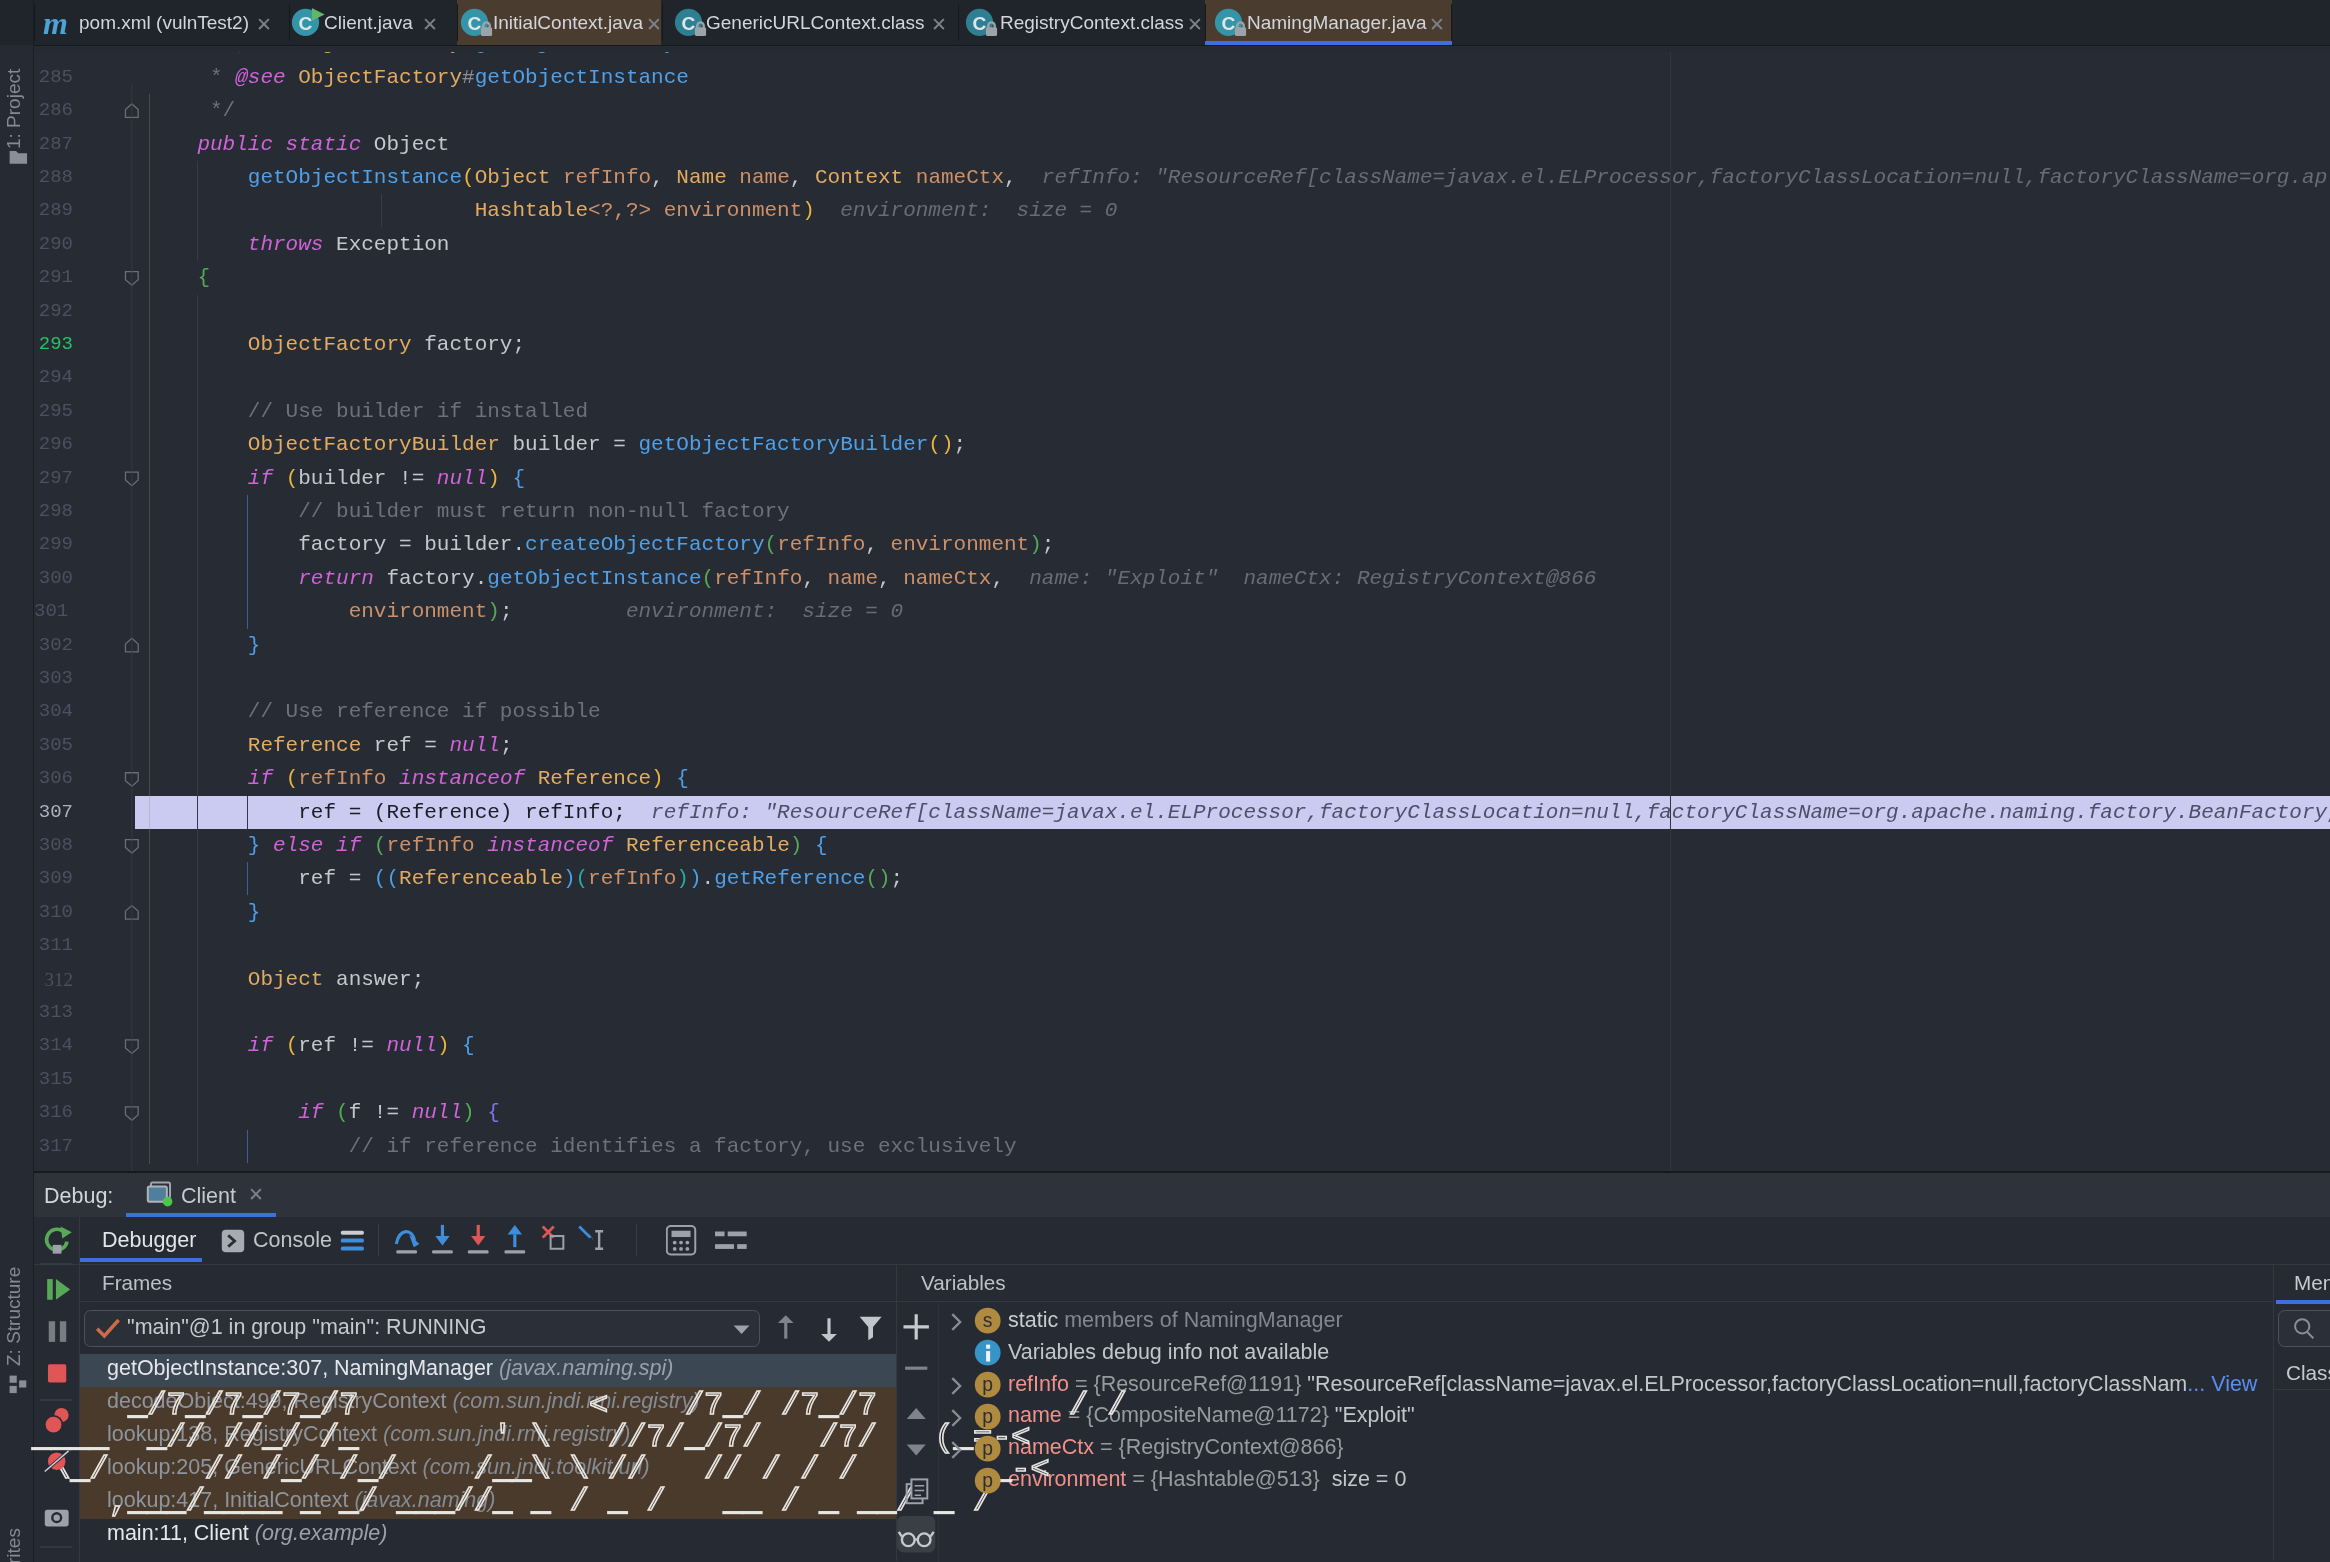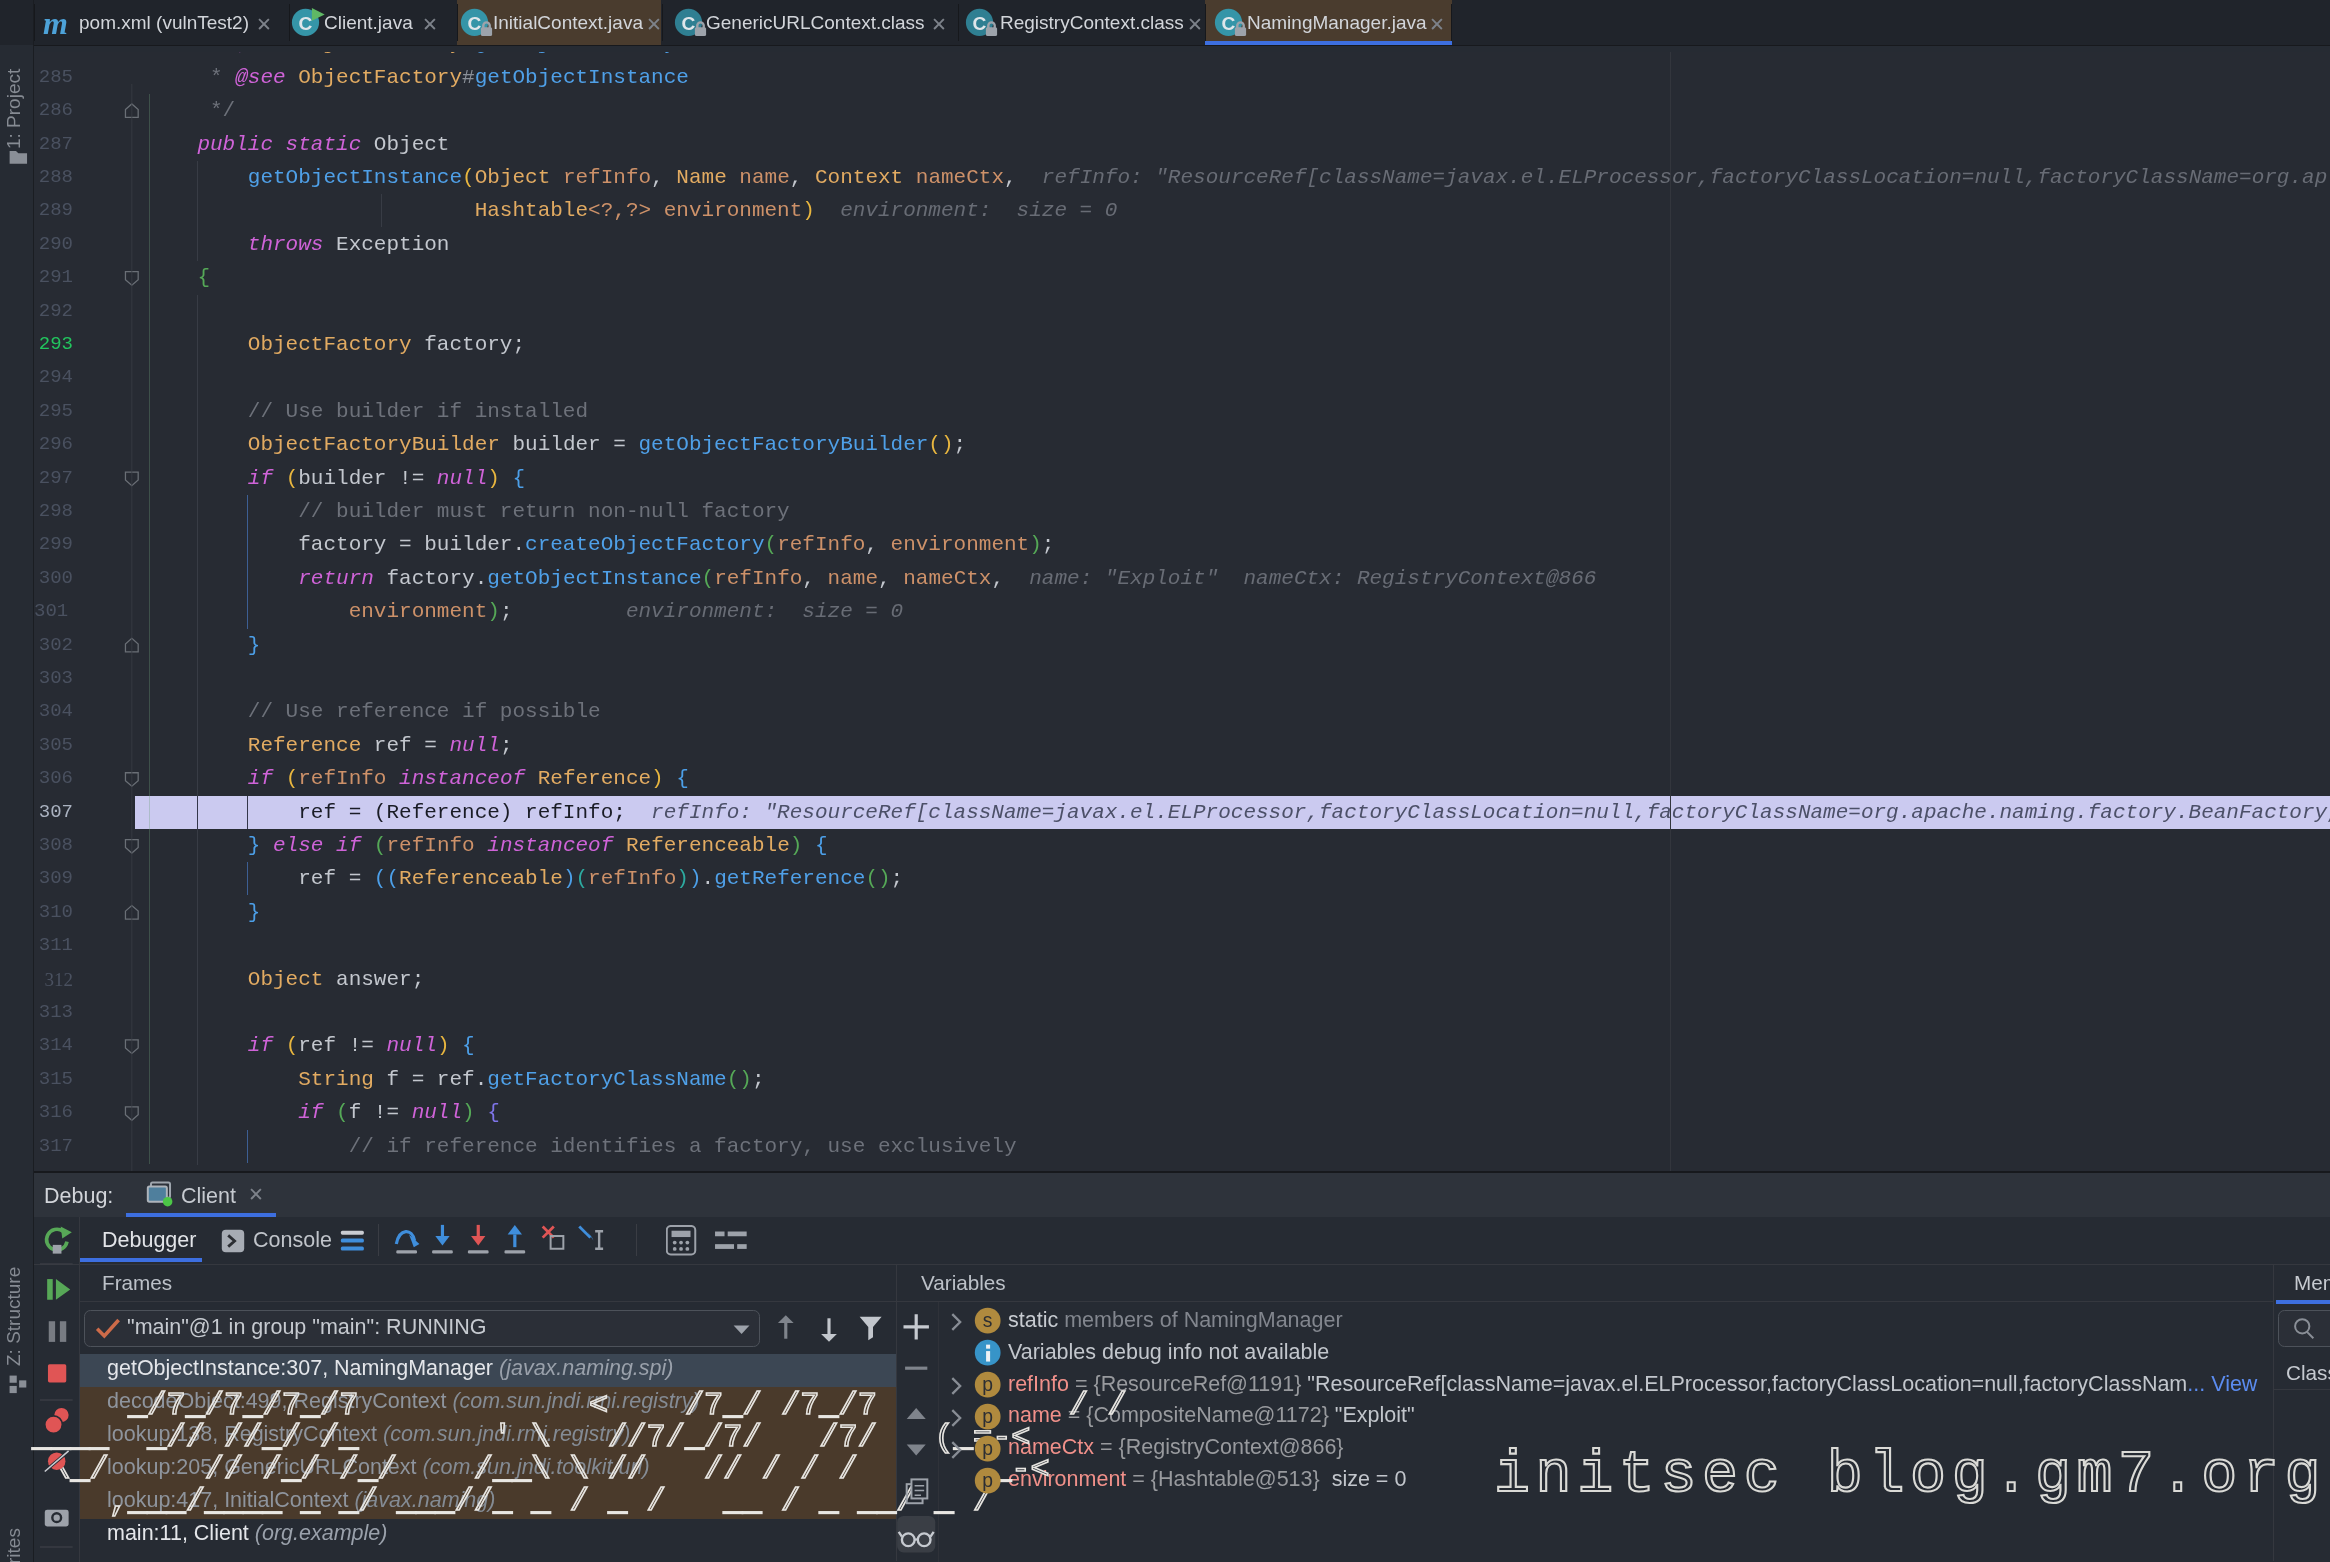--- a/index.html
+++ b/index.html
@@ -130,21 +130,20 @@
       <div class="abs" style="left:113px;top:577px;white-space:pre;font-family:'Liberation Mono',monospace;font-size:21px;line-height:33px"><span class="bb">        }</span></div>
       <div class="abs" style="left:113px;top:643px;white-space:pre;font-family:'Liberation Mono',monospace;font-size:21px;line-height:33px"><span class="cmt">        // Use reference if possible</span></div>
       <div class="abs" style="left:113px;top:677px;white-space:pre;font-family:'Liberation Mono',monospace;font-size:21px;line-height:33px"><span class="cls">        Reference </span><span class="pln">ref = </span><span class="kw">null</span><span class="pln">;</span></div>
       <div class="abs" style="left:113px;top:710px;white-space:pre;font-family:'Liberation Mono',monospace;font-size:21px;line-height:33px"><span class="kw">        if </span><span class="by">(</span><span class="par">refInfo </span><span class="kw">instanceof </span><span class="cls">Reference</span><span class="by">)</span><span class="bb"> {</span></div>
       <div class="abs" style="left:113px;top:744px;white-space:pre;font-family:'Liberation Mono',monospace;font-size:21px;line-height:33px"><span class="dk">            ref = (Reference) refInfo;</span><span class="dkh">  refInfo: "ResourceRef[className=javax.el.ELProcessor,factoryClassLocation=null,factoryClassName=org.apache.naming.factory.BeanFactory,fa</span></div>
       <div class="abs" style="left:113px;top:777px;white-space:pre;font-family:'Liberation Mono',monospace;font-size:21px;line-height:33px"><span class="bb">        } </span><span class="kw">else if </span><span class="bg2">(</span><span class="par">refInfo </span><span class="kw">instanceof </span><span class="cls">Referenceable</span><span class="bg2">)</span><span class="bb"> {</span></div>
       <div class="abs" style="left:113px;top:810px;white-space:pre;font-family:'Liberation Mono',monospace;font-size:21px;line-height:33px"><span class="pln">            ref = </span><span class="bb">((</span><span class="cls">Referenceable</span><span class="bb">)</span><span class="bt">(</span><span class="par">refInfo</span><span class="bt">)</span><span class="bb">)</span><span class="pln">.</span><span class="mtd">getReference</span><span class="bg2">()</span><span class="pln">;</span></div>
       <div class="abs" style="left:113px;top:844px;white-space:pre;font-family:'Liberation Mono',monospace;font-size:21px;line-height:33px"><span class="bb">        }</span></div>
       <div class="abs" style="left:113px;top:911px;white-space:pre;font-family:'Liberation Mono',monospace;font-size:21px;line-height:33px"><span class="cls">        Object </span><span class="pln">answer;</span></div>
       <div class="abs" style="left:113px;top:977px;white-space:pre;font-family:'Liberation Mono',monospace;font-size:21px;line-height:33px"><span class="kw">        if </span><span class="by">(</span><span class="pln">ref != </span><span class="kw">null</span><span class="by">)</span><span class="bb"> {</span></div>
-      <div class="abs" style="left:113px;top:1011px;white-space:pre;font-family:'Liberation Mono',monospace;font-size:21px;line-height:33px"><span class="cls">            String </span><span class="pln">f = ref.</span><span class="mtd">getFactoryClassName</span><span class="bg2">()</span><span class="pln">;</span></div>
       <div class="abs" style="left:113px;top:1044px;white-space:pre;font-family:'Liberation Mono',monospace;font-size:21px;line-height:33px"><span class="kw">            if </span><span class="bg2">(</span><span class="pln">f != </span><span class="kw">null</span><span class="bg2">)</span><span class="bp"> {</span></div>
       <div class="abs" style="left:113px;top:1078px;white-space:pre;font-family:'Liberation Mono',monospace;font-size:21px;line-height:33px"><span class="cmt">                // if reference identifies a factory, use exclusively</span></div>
     </div>
 <div class="abs" style="left:0;top:1172px;width:2330px;height:390px;background:#262b33;overflow:hidden">
       <div class="abs" style="left:0;top:0;width:2330px;height:45px;background:#2e333b"></div>
       <div class="abs" style="left:44px;top:12px;font-size:21.5px;color:#d2d5da">Debug:</div>
       <div class="abs" style="left:181px;top:12px;font-size:21.5px;color:#c6cad0">Client</div>
       <div class="abs" style="left:248px;top:11px;"><span class="x">✕</span></div>
       <div class="abs" style="left:126px;top:41px;width:150px;height:4px;background:#3d6fe0"></div>
       <div class="abs" style="left:102px;top:56px;font-size:21.5px;color:#e2e4e8">Debugger</div>
@@ -182,21 +181,20 @@
       <div class="abs" style="left:2286px;top:189px;font-size:20.7px;color:#c6cad0">Class</div>
       <div class="abs" style="left:2273px;top:217px;width:57px;height:0.8px;background:#35383f"></div>
     </div>
 <div class="abs" style="left:34px;top:1171px;width:2296px;height:1.6px;background:#17191d"></div>
 <div class="abs" style="left:0;top:45px;width:34px;height:1517px;background:#262b33"></div>
 <div class="abs" style="left:33px;top:0;width:0.8px;height:1562px;background:#1a1d22"></div>
 <div class="abs" style="left:3.2px;top:22px;width:29px;height:127px;writing-mode:vertical-rl;transform:rotate(180deg);font-size:19px;color:#868b93;text-align:left">1: Project</div>
 <div class="abs" style="left:3.2px;top:1231px;width:29px;height:135px;writing-mode:vertical-rl;transform:rotate(180deg);font-size:19px;color:#868b93">Z: Structure</div>
 <div class="abs" style="left:3.2px;top:1508px;width:29px;height:56px;writing-mode:vertical-rl;transform:rotate(180deg);font-size:19px;color:#868b93">rites</div>
 <div class="abs" style="left:32px;top:1390px;font-family:'Liberation Mono',monospace;font-size:32px;line-height:32px;white-space:pre;color:transparent;-webkit-text-stroke:1.6px #e8e6e2;">     _/7_/7_/7_/7            &lt;    /7_/ /7_/7          / /<br>____  _// //_/ /_       ' \   //7/_/7/   /7/   (_=-&lt;<br> \_/     // /_/ /_/    /__\ \ //   // / / /       _-&lt;<br>    ,___/____ _ _/ ___//_ _ / _ /   __ / _ __/ _ /</div>
-<div class="abs" style="left:1494px;top:1441px;font-family:'Liberation Mono',monospace;font-size:60px;letter-spacing:5.6px;color:transparent;-webkit-text-stroke:2.1px #dadad6;white-space:pre">initsec blog.gm7.org</div>
 <svg class="abs" style="left:291px;top:8px" width="37" height="32" viewBox="0 0 46 40">
       <circle cx="18" cy="18" r="17" fill="#3595a8"></circle>
       <text x="18" y="27" font-size="24" font-weight="bold" font-family="Liberation Sans" fill="#dfe6ea" text-anchor="middle">C</text>
       <polygon points="26,0 42,8 26,16" fill="#5fb865"></polygon>
     </svg>
 <svg class="abs" style="left:460px;top:8px" width="37" height="32" viewBox="0 0 46 40">
       <circle cx="18" cy="18" r="17" fill="#3595a8"></circle>
       <text x="18" y="27" font-size="24" font-weight="bold" font-family="Liberation Sans" fill="#dfe6ea" text-anchor="middle">C</text>
       <rect x="26" y="24" width="14" height="11" rx="2" fill="#9da3ab"></rect>
       <path d="M29 25 v-3 a4 4 0 0 1 8 0 v3" stroke="#9da3ab" stroke-width="3" fill="none"></path>

